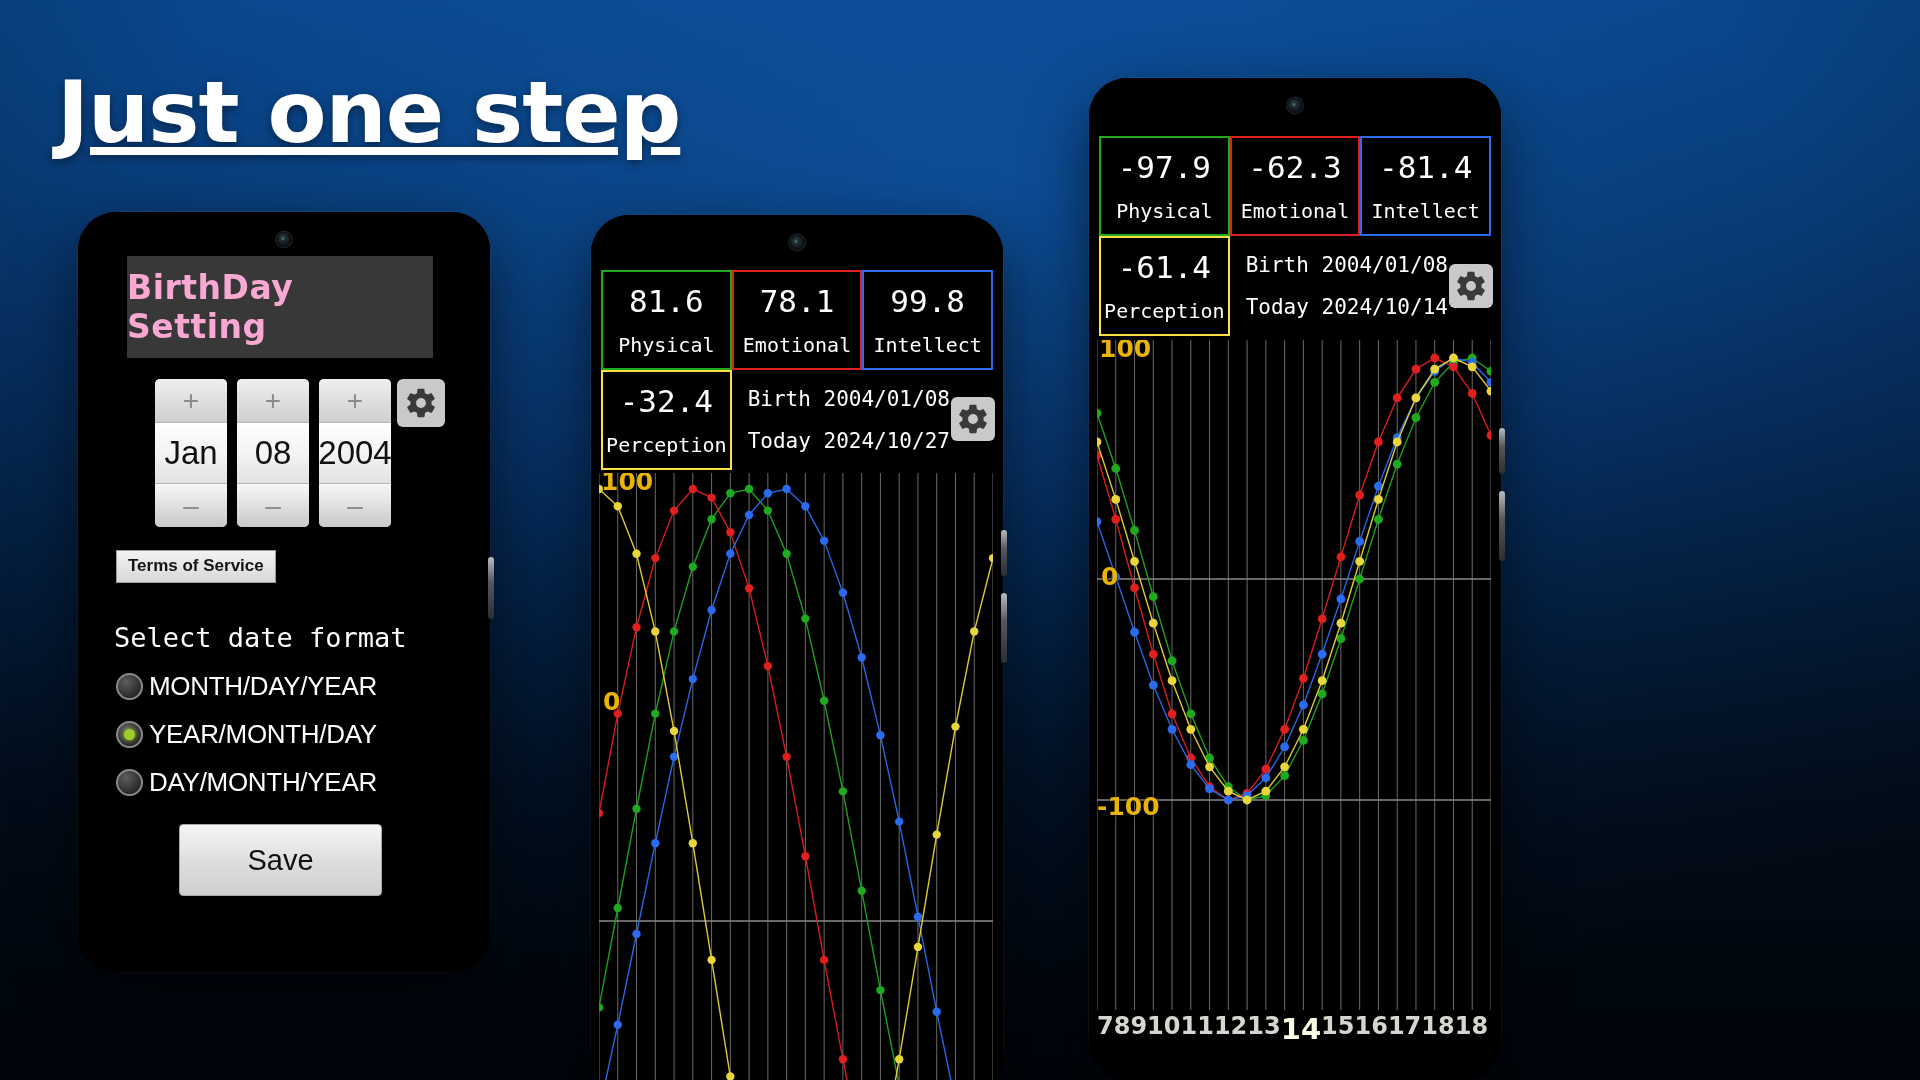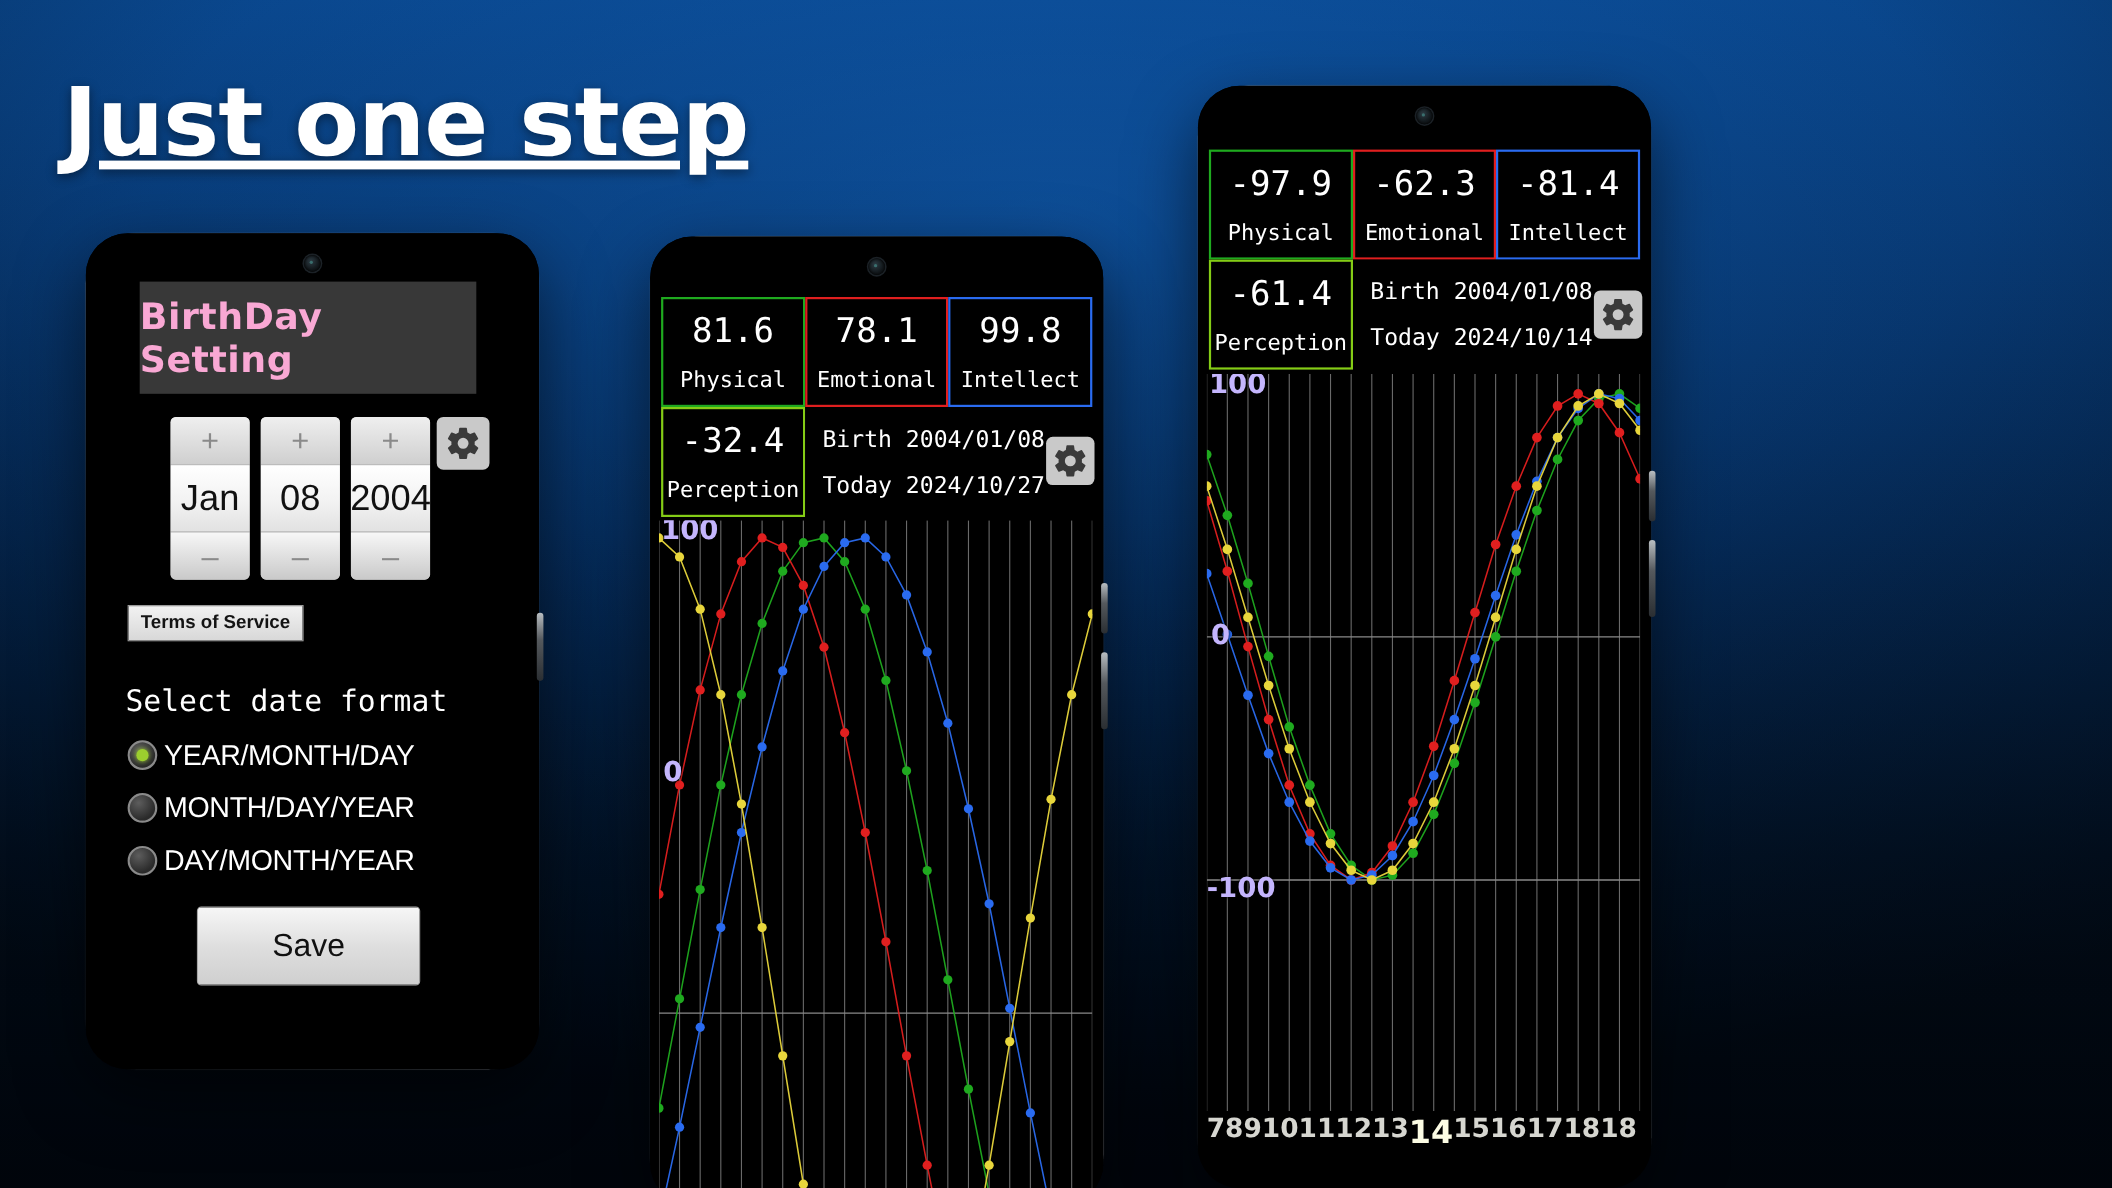--- a/index.html
+++ b/index.html
@@ -166,34 +166,34 @@
     align-items: center; justify-content: center;
     font-family: "DejaVu Sans Mono", monospace;
     color: #fff;
     overflow: hidden;
   }
   .cell .v { line-height: 1; }
   .cell .l { line-height: 1; }
   .cell.green  { border: 2px solid #1faa1f; }
   .cell.red    { border: 2px solid #e01f1f; }
   .cell.blue   { border: 2px solid #2a6bf0; }
-  .cell.yellow { border: 2px solid #84cc16; }
+  .cell.yellow { border: 2px solid #fde047; }
   .datecell {
     background:#000; display:flex; flex-direction:column; justify-content:center;
     font-family: "DejaVu Sans Mono", monospace; color:#fff;
   }
   .dateline { display:flex; gap: 1ch; white-space: nowrap; }
 
   
   .chart { position: absolute; background:#000; overflow: hidden; }
   .chart svg { display:block; }
   .ylab {
     position: absolute;
     font-family: "DejaVu Sans", sans-serif;
-    font-weight: 700; color: #c4b5fd;
+    font-weight: 700; color: #eab308;
     text-shadow: 0 0 3px #000;
   }
   .xaxis {
     position: absolute; display:flex;
     font-family: "DejaVu Sans", sans-serif;
     font-weight: 700; color: #d6d6d0;
   }
   .xaxis span { text-align:center; }
   .xaxis span.hi { color: #fcfce4; }
 
@@ -267,30 +267,30 @@
           <path fill="#3a3a3a" d="M19.4 13c.04-.32.06-.66.06-1s-.02-.68-.07-1l2.11-1.63a.5.5 0 00.12-.64l-2-3.46a.5.5 0 00-.6-.22l-2.49 1a7.3 7.3 0 00-1.73-1l-.38-2.65A.49.49 0 0014 2h-4a.49.49 0 00-.5.42l-.37 2.65c-.63.26-1.2.6-1.73 1l-2.5-1a.5.5 0 00-.6.22l-2 3.46c-.12.2-.07.45.12.64L4.54 11a8 8 0 000 2l-2.11 1.63a.5.5 0 00-.12.64l2 3.46c.12.22.37.29.6.22l2.5-1c.52.4 1.1.74 1.72 1l.38 2.65c.03.24.24.42.49.42h4c.25 0 .46-.18.5-.42l.37-2.65c.63-.26 1.2-.6 1.73-1l2.49 1c.23.07.48 0 .6-.22l2-3.46a.5.5 0 00-.12-.64L19.4 13zM12 15.5A3.5 3.5 0 1115.5 12 3.5 3.5 0 0112 15.5z"></path>
         </svg>
       </div>
 
       <div class="tos">Terms of Service</div>
 
       <div class="sdf">Select date format</div>
 
       <div class="radios">
         <div class="radio-row">
+          <div class="radio">
+              <div class="dot"></div>
+            </div>
+          <div class="radio-label">MONTH/DAY/YEAR</div>
+        </div>
+        <div class="radio-row">
           <div class="radio on">
               <div class="dot"></div>
             </div>
           <div class="radio-label">YEAR/MONTH/DAY</div>
-        </div>
-        <div class="radio-row">
-          <div class="radio">
-              <div class="dot"></div>
-            </div>
-          <div class="radio-label">MONTH/DAY/YEAR</div>
         </div>
         <div class="radio-row">
           <div class="radio">
               <div class="dot"></div>
             </div>
           <div class="radio-label">DAY/MONTH/YEAR</div>
         </div>
       </div>
 
       <div class="save-btn">Save</div>

